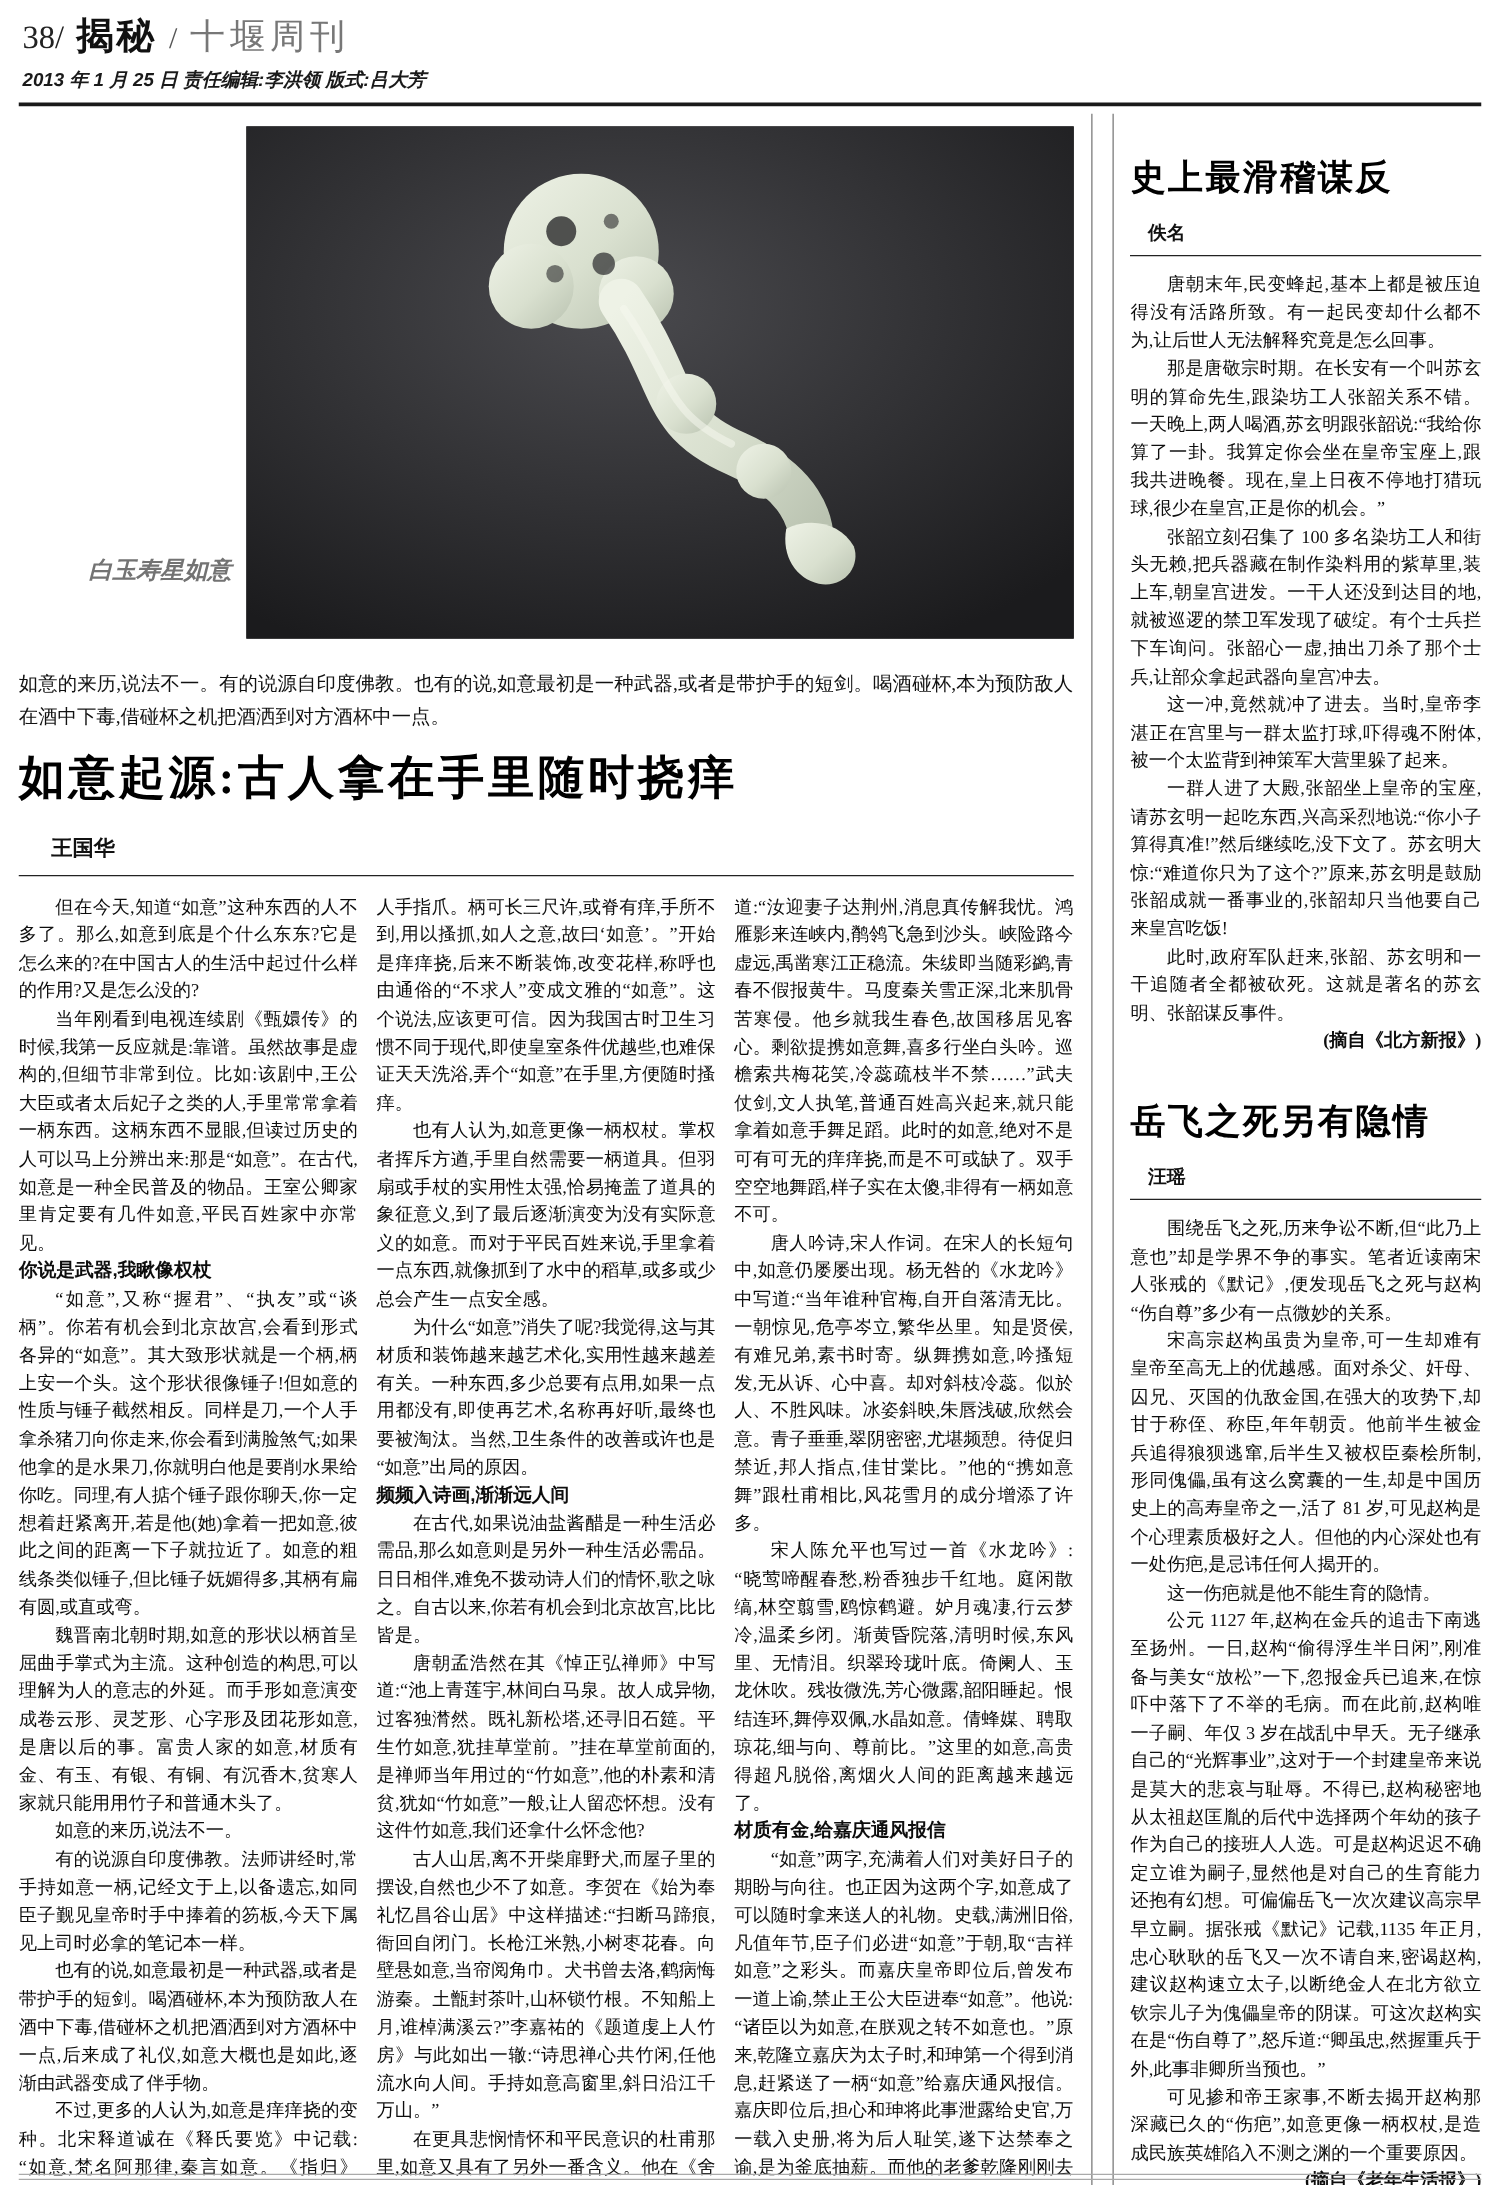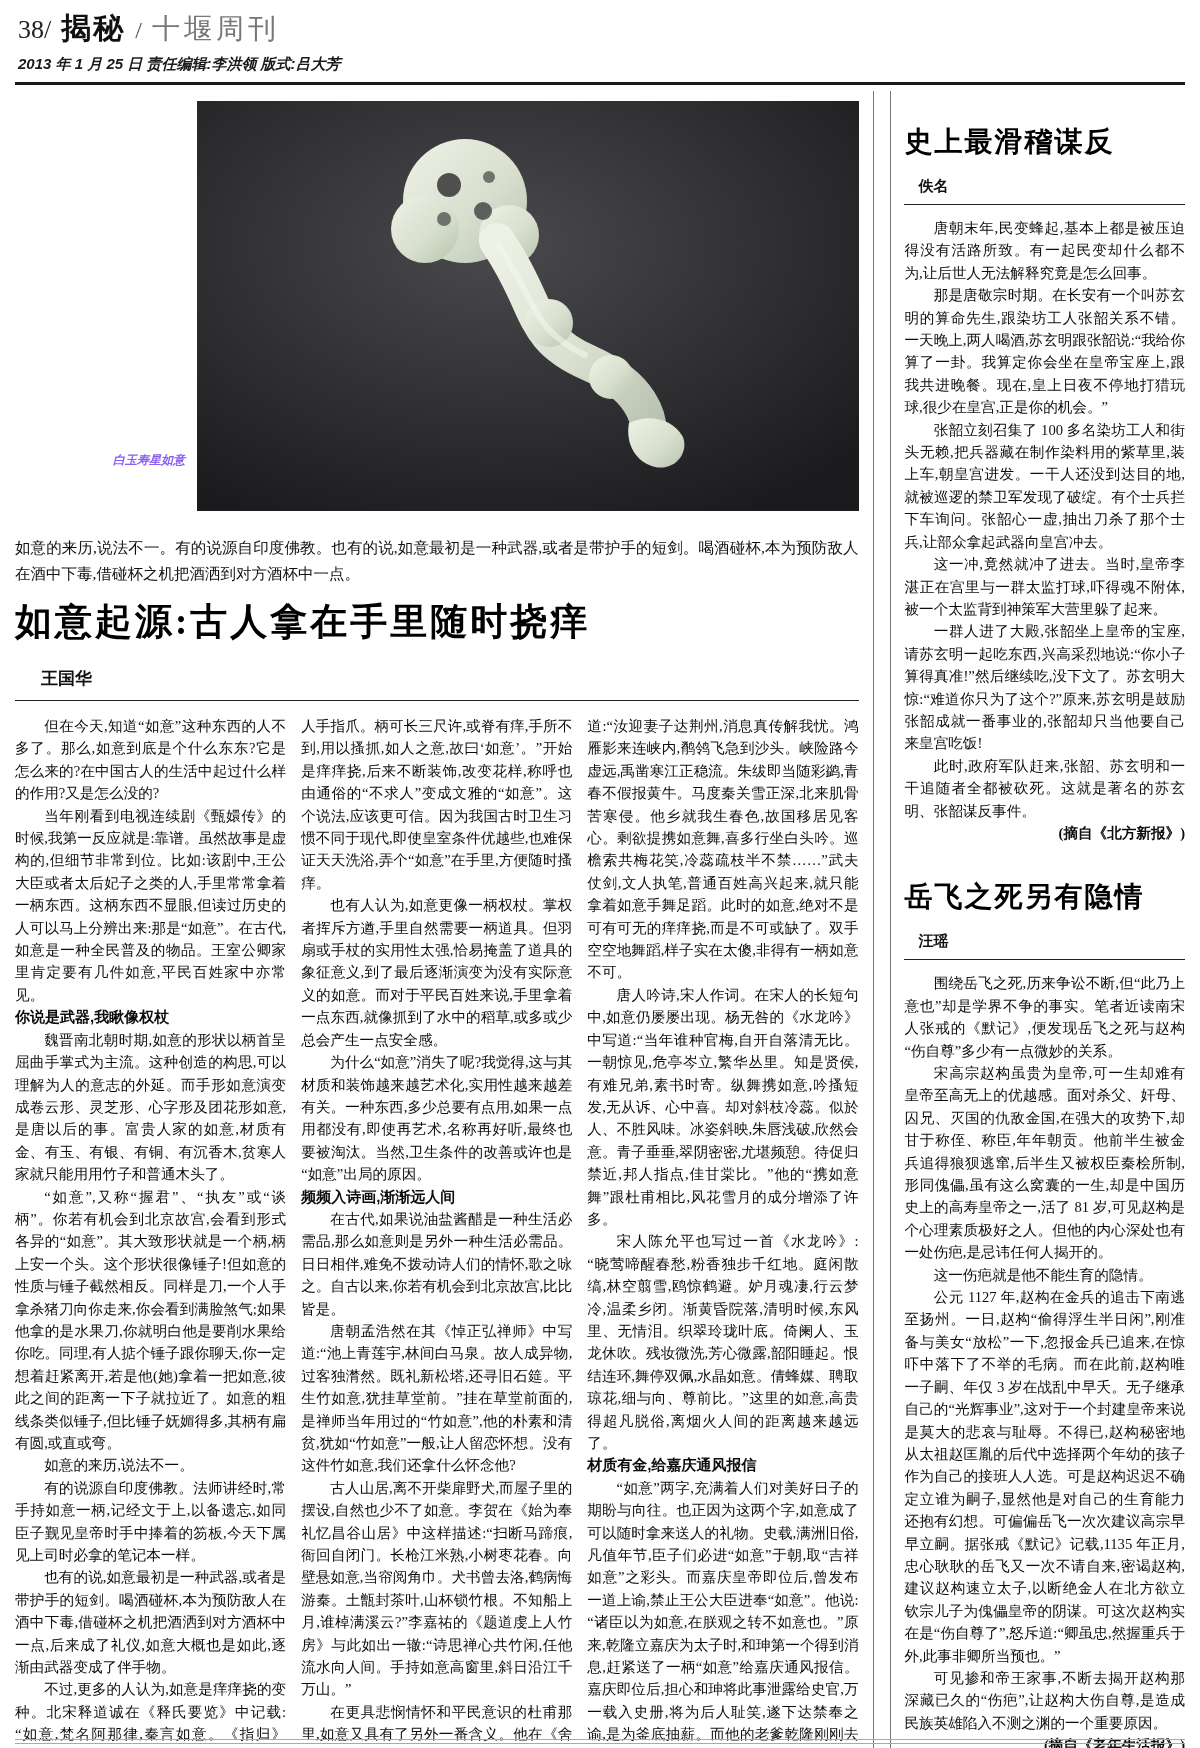--- a/index.html
+++ b/index.html
@@ -21,22 +21,22 @@
 
   
   .content{display:flex;padding:0 15px;align-items:stretch;}
   .main{width:845px;}
   .v-divider{width:17px;margin:6px 13px 4px 14px;border-left:1px solid #777;border-right:1px solid #777;}
   .sidebar{width:281px;}
 
   
   .photo-row{display:flex;align-items:flex-end;margin-top:16px;}
   .caption-cell{width:182px;text-align:right;padding:0 12px 42px 0;box-sizing:border-box;}
-  .photo-caption{font-size:12px;font-weight:bold;font-style:italic;
-    font-family:"Liberation Sans","DejaVu Sans",sans-serif;color:#8b5cf6;text-align:right;}
+  .photo-caption{font-size:19px;font-weight:bold;font-style:italic;
+    font-family:"Liberation Sans","DejaVu Sans",sans-serif;color:#737373;text-align:right;}
   .photo{flex:1;height:410px;background:radial-gradient(ellipse at 45% 40%, #343437 0%, #232325 55%, #161617 100%);
     position:relative;overflow:hidden;}
   .photo svg{position:absolute;inset:0;}
 
   
   .lead{margin-top:24px;font-size:15.5px;line-height:26px;text-align:justify;color:#111;}
   .headline{margin-top:10px;font-size:37px;font-weight:bold;letter-spacing:3px;color:#000;}
   .byline{margin-top:20px;padding:0 0 10px 26px;border-bottom:1.5px solid #222;
     font-size:17px;font-weight:bold;font-family:"Liberation Sans","DejaVu Sans",sans-serif;}
 
@@ -120,22 +120,22 @@
     <div class="lead">如意的来历,说法不一。有的说源自印度佛教。也有的说,如意最初是一种武器,或者是带护手的短剑。喝酒碰杯,本为预防敌人在酒中下毒,借碰杯之机把酒洒到对方酒杯中一点。</div>
 
     <h1 class="headline" style="margin:10px 0 0 0;">如意起源:古人拿在手里随时挠痒</h1>
 
     <div class="byline">王国华</div>
 
     <div class="body-cols">
         <p>但在今天,知道“如意”这种东西的人不多了。那么,如意到底是个什么东东?它是怎么来的?在中国古人的生活中起过什么样的作用?又是怎么没的?</p>
         <p>当年刚看到电视连续剧《甄嬛传》的时候,我第一反应就是:靠谱。虽然故事是虚构的,但细节非常到位。比如:该剧中,王公大臣或者太后妃子之类的人,手里常常拿着一柄东西。这柄东西不显眼,但读过历史的人可以马上分辨出来:那是“如意”。在古代,如意是一种全民普及的物品。王室公卿家里肯定要有几件如意,平民百姓家中亦常见。</p>
         <p class="subhead">你说是武器,我瞅像权杖</p>
+        <p>“如意”,又称“握君”、“执友”或“谈柄”。你若有机会到北京故宫,会看到形式各异的“如意”。其大致形状就是一个柄,柄上安一个头。这个形状很像锤子!但如意的性质与锤子截然相反。同样是刀,一个人手拿杀猪刀向你走来,你会看到满脸煞气;如果他拿的是水果刀,你就明白他是要削水果给你吃。同理,有人掂个锤子跟你聊天,你一定想着赶紧离开,若是他(她)拿着一把如意,彼此之间的距离一下子就拉近了。如意的粗线条类似锤子,但比锤子妩媚得多,其柄有扁有圆,或直或弯。</p>
         <p>魏晋南北朝时期,如意的形状以柄首呈屈曲手掌式为主流。这种创造的构思,可以理解为人的意志的外延。而手形如意演变成卷云形、灵芝形、心字形及团花形如意,是唐以后的事。富贵人家的如意,材质有金、有玉、有银、有铜、有沉香木,贫寒人家就只能用用竹子和普通木头了。</p>
-        <p>“如意”,又称“握君”、“执友”或“谈柄”。你若有机会到北京故宫,会看到形式各异的“如意”。其大致形状就是一个柄,柄上安一个头。这个形状很像锤子!但如意的性质与锤子截然相反。同样是刀,一个人手拿杀猪刀向你走来,你会看到满脸煞气;如果他拿的是水果刀,你就明白他是要削水果给你吃。同理,有人掂个锤子跟你聊天,你一定想着赶紧离开,若是他(她)拿着一把如意,彼此之间的距离一下子就拉近了。如意的粗线条类似锤子,但比锤子妩媚得多,其柄有扁有圆,或直或弯。</p>
         <p>如意的来历,说法不一。</p>
         <p>有的说源自印度佛教。法师讲经时,常手持如意一柄,记经文于上,以备遗忘,如同臣子觐见皇帝时手中捧着的笏板,今天下属见上司时必拿的笔记本一样。</p>
         <p>也有的说,如意最初是一种武器,或者是带护手的短剑。喝酒碰杯,本为预防敌人在酒中下毒,借碰杯之机把酒洒到对方酒杯中一点,后来成了礼仪,如意大概也是如此,逐渐由武器变成了伴手物。</p>
         <p>不过,更多的人认为,如意是痒痒挠的变种。北宋释道诚在《释氏要览》中记载:“如意,梵名阿那律,秦言如意。《指归》云,‘古之爪杖也。’或骨、角、竹、木,刻作人手指爪。柄可长三尺许,或脊有痒,手所不到,用以搔抓,如人之意,故曰‘如意’。”开始是痒痒挠,后来不断装饰,改变花样,称呼也由通俗的“不求人”变成文雅的“如意”。这个说法,应该更可信。因为我国古时卫生习惯不同于现代,即使皇室条件优越些,也难保证天天洗浴,弄个“如意”在手里,方便随时搔痒。</p>
         <p>也有人认为,如意更像一柄权杖。掌权者挥斥方遒,手里自然需要一柄道具。但羽扇或手杖的实用性太强,恰易掩盖了道具的象征意义,到了最后逐渐演变为没有实际意义的如意。而对于平民百姓来说,手里拿着一点东西,就像抓到了水中的稻草,或多或少总会产生一点安全感。</p>
         <p>为什么“如意”消失了呢?我觉得,这与其材质和装饰越来越艺术化,实用性越来越差有关。一种东西,多少总要有点用,如果一点用都没有,即使再艺术,名称再好听,最终也要被淘汰。当然,卫生条件的改善或许也是“如意”出局的原因。</p>
         <p class="subhead">频频入诗画,渐渐远人间</p>
         <p>在古代,如果说油盐酱醋是一种生活必需品,那么如意则是另外一种生活必需品。日日相伴,难免不拨动诗人们的情怀,歌之咏之。自古以来,你若有机会到北京故宫,比比皆是。</p>
         <p>唐朝孟浩然在其《悼正弘禅师》中写道:“池上青莲宇,林间白马泉。故人成异物,过客独潸然。既礼新松塔,还寻旧石筵。平生竹如意,犹挂草堂前。”挂在草堂前面的,是禅师当年用过的“竹如意”,他的朴素和清贫,犹如“竹如意”一般,让人留恋怀想。没有这件竹如意,我们还拿什么怀念他?</p>
         <p>古人山居,离不开柴扉野犬,而屋子里的摆设,自然也少不了如意。李贺在《始为奉礼忆昌谷山居》中这样描述:“扫断马蹄痕,衙回自闭门。长枪江米熟,小树枣花春。向壁悬如意,当帘阅角巾。犬书曾去洛,鹤病悔游秦。土甑封茶叶,山杯锁竹根。不知船上月,谁棹满溪云?”李嘉祐的《题道虔上人竹房》与此如出一辙:“诗思禅心共竹闲,任他流水向人间。手持如意高窗里,斜日沿江千万山。”</p>
@@ -166,21 +166,21 @@
     </div>
 
     <div class="sb-article">
       <h2 class="sb-title">岳飞之死另有隐情</h2>
       <div class="sb-author">汪瑶</div>
       <div class="sb-body">
           <p>围绕岳飞之死,历来争讼不断,但“此乃上意也”却是学界不争的事实。笔者近读南宋人张戒的《默记》,便发现岳飞之死与赵构“伤自尊”多少有一点微妙的关系。</p>
           <p>宋高宗赵构虽贵为皇帝,可一生却难有皇帝至高无上的优越感。面对杀父、奸母、囚兄、灭国的仇敌金国,在强大的攻势下,却甘于称侄、称臣,年年朝贡。他前半生被金兵追得狼狈逃窜,后半生又被权臣秦桧所制,形同傀儡,虽有这么窝囊的一生,却是中国历史上的高寿皇帝之一,活了 81 岁,可见赵构是个心理素质极好之人。但他的内心深处也有一处伤疤,是忌讳任何人揭开的。</p>
           <p>这一伤疤就是他不能生育的隐情。</p>
           <p>公元 1127 年,赵构在金兵的追击下南逃至扬州。一日,赵构“偷得浮生半日闲”,刚准备与美女“放松”一下,忽报金兵已追来,在惊吓中落下了不举的毛病。而在此前,赵构唯一子嗣、年仅 3 岁在战乱中早夭。无子继承自己的“光辉事业”,这对于一个封建皇帝来说是莫大的悲哀与耻辱。不得已,赵构秘密地从太祖赵匡胤的后代中选择两个年幼的孩子作为自己的接班人人选。可是赵构迟迟不确定立谁为嗣子,显然他是对自己的生育能力还抱有幻想。可偏偏岳飞一次次建议高宗早早立嗣。据张戒《默记》记载,1135 年正月,忠心耿耿的岳飞又一次不请自来,密谒赵构,建议赵构速立太子,以断绝金人在北方欲立钦宗儿子为傀儡皇帝的阴谋。可这次赵构实在是“伤自尊了”,怒斥道:“卿虽忠,然握重兵于外,此事非卿所当预也。”</p>
-          <p>可见掺和帝王家事,不断去揭开赵构那深藏已久的“伤疤”,让赵构大伤自尊,是造成民族英雄陷入不测之渊的一个重要原因。</p>
+          <p>可见掺和帝王家事,不断去揭开赵构那深藏已久的“伤疤”,如意更像一柄权杖,是造成民族英雄陷入不测之渊的一个重要原因。</p>
           <p class="attribution">(摘自《老年生活报》)</p>
         </div>
     </div>
 
   </div>
 </div>
 
 <div class="bottom-rule"></div>
 
 </body></html>

